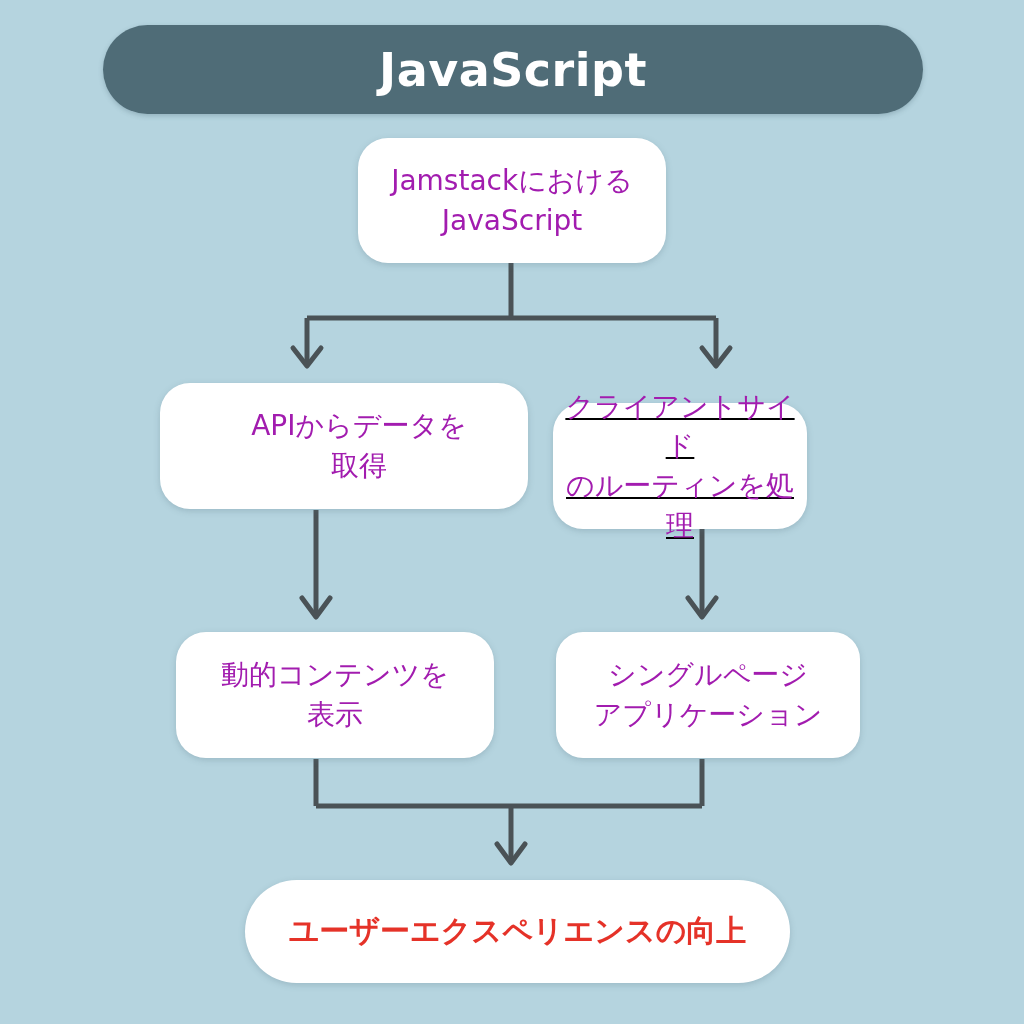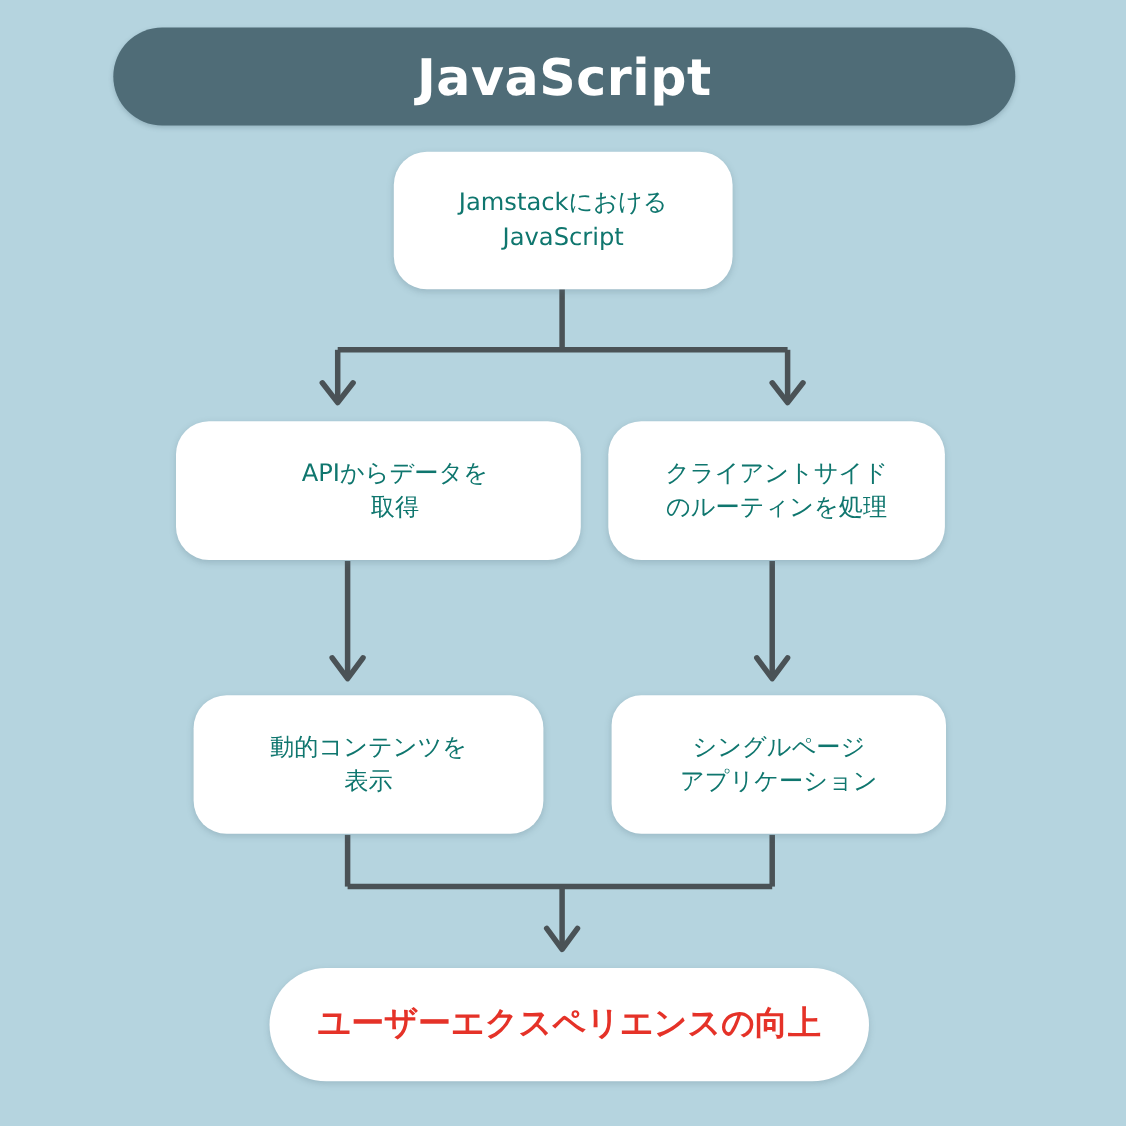--- a/index.html
+++ b/index.html
@@ -45,38 +45,38 @@
     background: #ffffff;
     border-radius: 30px;
     display: flex;
     align-items: center;
     justify-content: center;
     text-align: center;
     box-shadow: 0 2px 6px rgba(85,115,128,0.28);
     box-sizing: border-box;
   }
   .node-text {
-    font-size: 22px;
+    font-size: 28px;
     line-height: 1.42;
-    color: #0f766e;
+    color: #a21caf;
     padding: 0 10px;
     white-space: pre-line;
   }
   .node.final {
     border-radius: 52px;
   }
   .node.final .node-text {
     color: #e53228;
     font-weight: bold;
     font-size: 30px;
   }
 
   #node-root   { left: 358px; top: 138px; width: 308px; height: 125px; }
   #node-api    { left: 160px; top: 383px; width: 368px; height: 126px; padding-left: 30px; }
-  #node-client { left: 553px; top: 383px; width: 306px; height: 126px; }
+  #node-client { left: 553px; top: 403px; width: 254px; height: 126px; text-decoration: underline; }
   #node-dyn    { left: 176px; top: 632px; width: 318px; height: 126px; }
   #node-spa    { left: 556px; top: 632px; width: 304px; height: 126px; border-radius: 27px; }
   #node-final  { left: 245px; top: 880px; width: 545px; height: 103px; }
 
   
   #connectors {
     position: absolute;
     left: 0;
     top: 0;
     width: 1024px;

